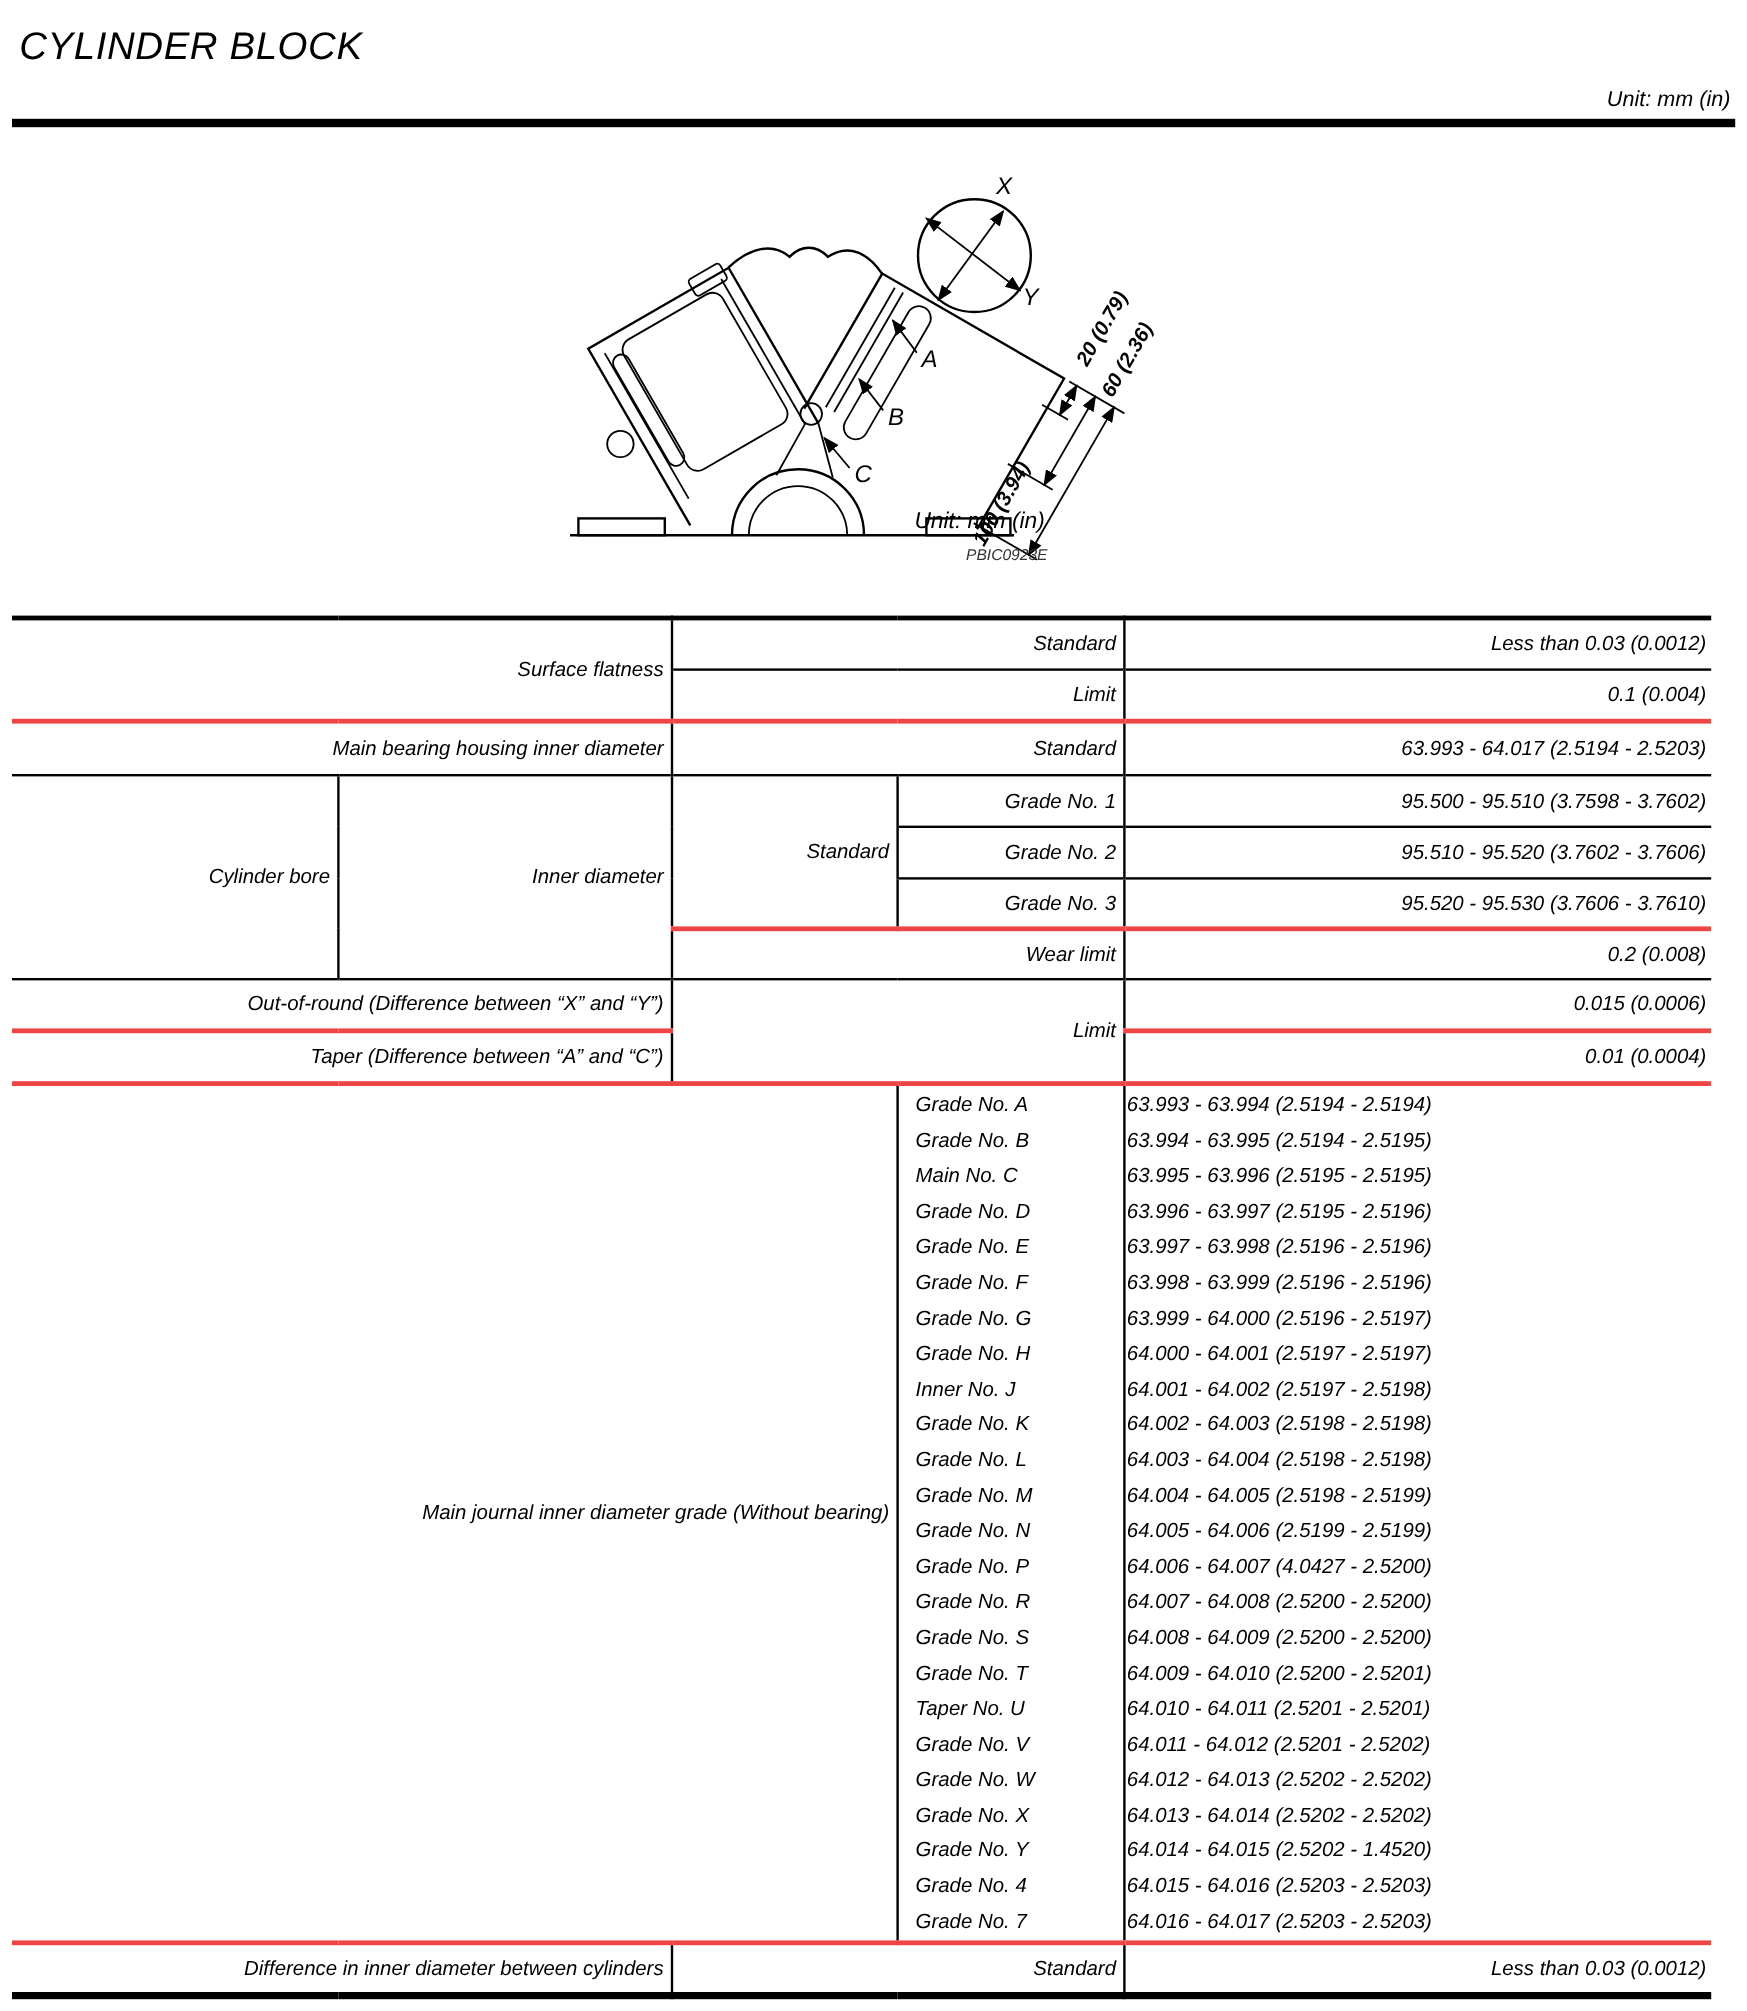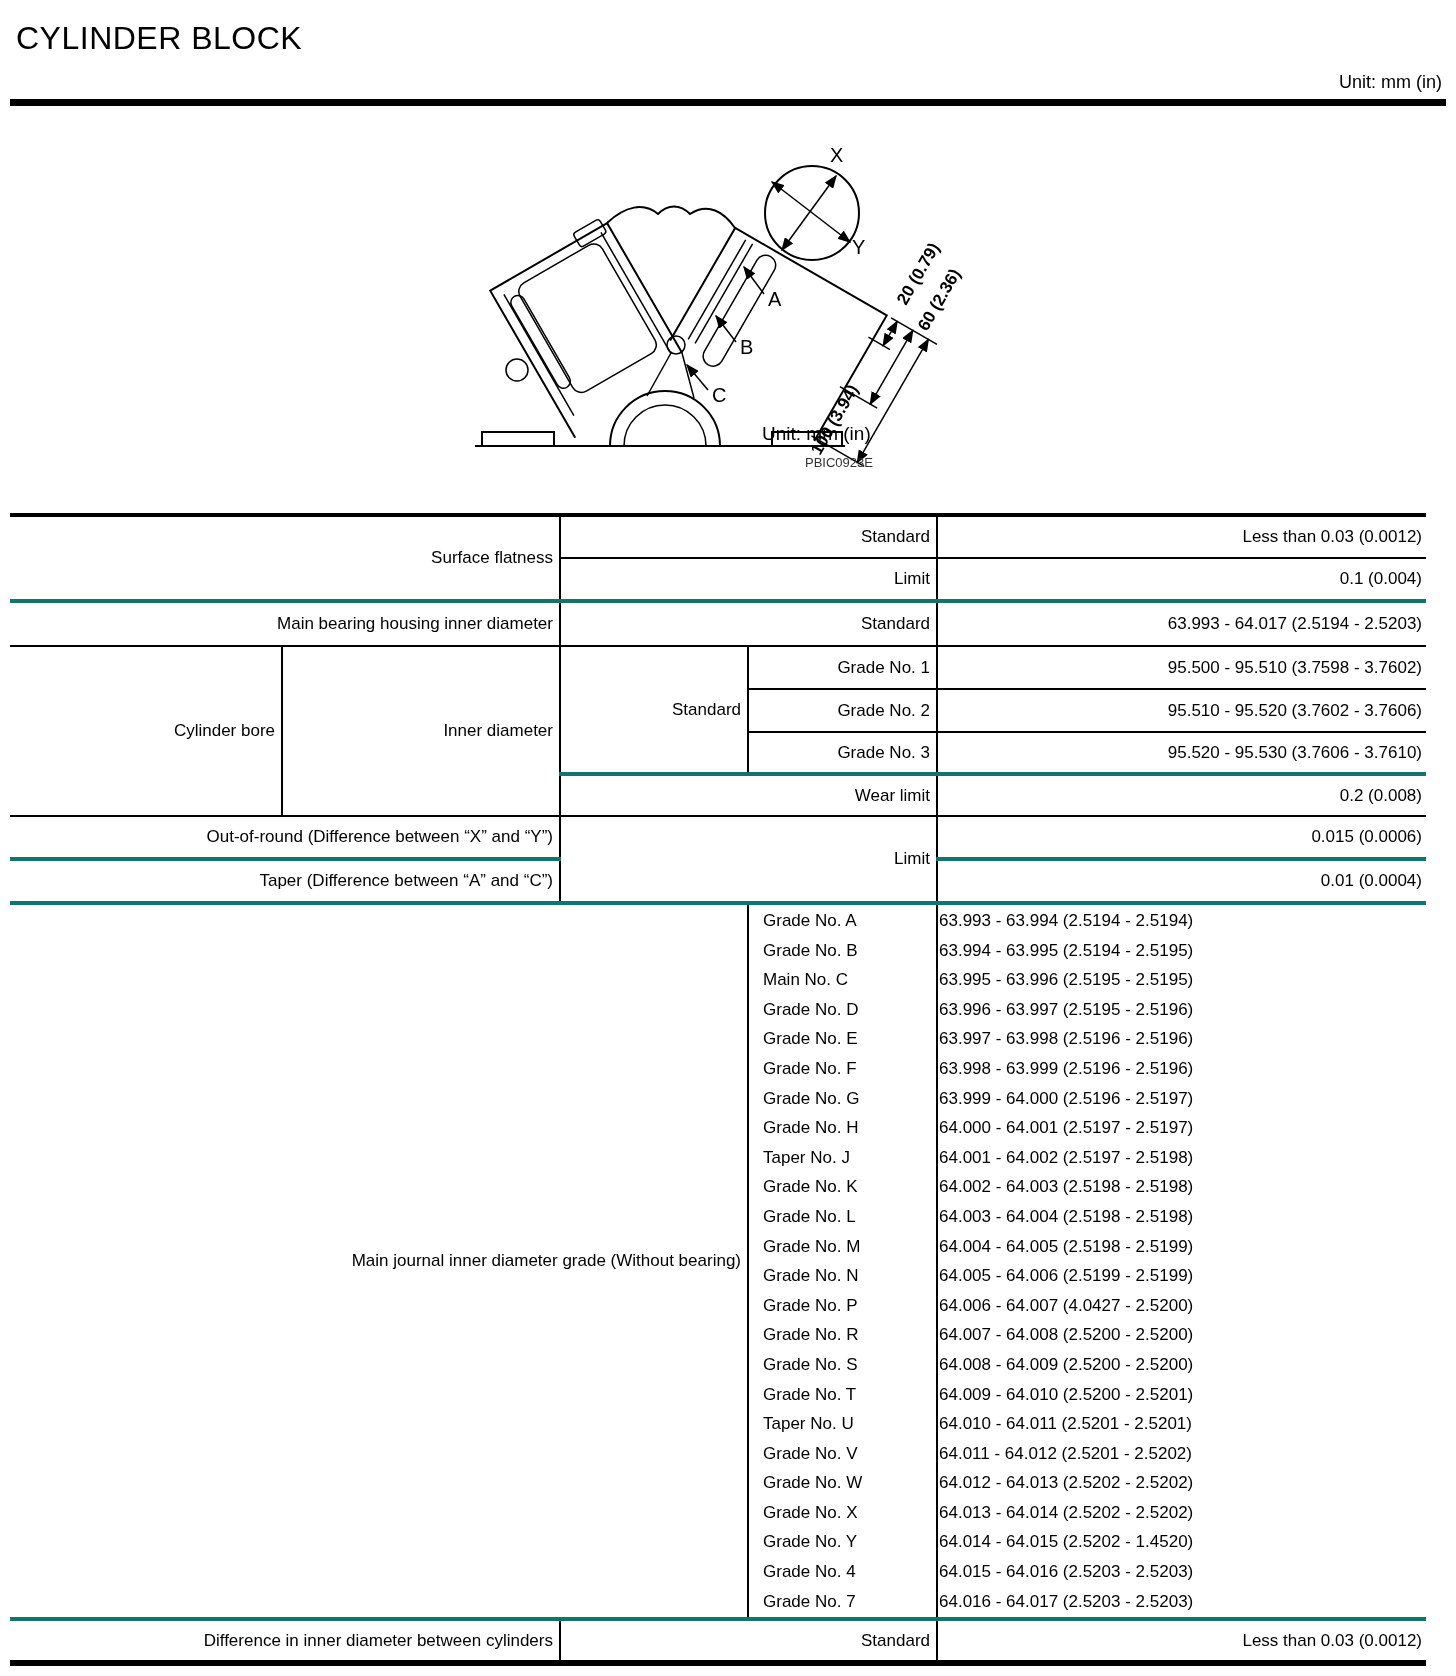--- a/index.html
+++ b/index.html
@@ -1,33 +1,33 @@
 <!DOCTYPE html>
 <html><head>
 <meta charset="utf-8">
 <style>
   html,body{margin:0;padding:0;background:#fff;}
   #page{position:relative;width:1456px;height:1676px;background:#fff;
-        font-family:"Liberation Sans","DejaVu Sans",sans-serif;color:#000;overflow:hidden;}
+        font-family:"Liberation Sans","DejaVu Sans",sans-serif;color:#000;overflow:hidden;font-style:italic;}
 
   .page-title{position:absolute;left:16px;top:20px;font-size:32px;font-weight:400;letter-spacing:.5px;}
   .unit-note{position:absolute;right:14px;top:72px;font-size:18px;}
   .title-rule{position:absolute;left:10px;top:99px;width:1436px;height:7px;background:#000;}
 
   .figure{position:absolute;left:420px;top:138px;width:545px;height:348px;}
 
   .spec-table{position:absolute;left:10px;top:513px;}
   table{border-collapse:collapse;table-layout:fixed;width:1416px;
         border-top:4px solid #000;border-bottom:6px solid #000;font-size:17px;}
   td{vertical-align:middle;overflow:hidden;}
   td.lbl{text-align:right;padding:0 6px 0 14px;}
   td.val{text-align:right;padding:0 4px;}
   .bl{border-left:2px solid #000;}
   .bt1 td{border-top:2px solid #000;}
-  .bt2 td{border-top:4px solid #0f766e;}
+  .bt2 td{border-top:4px solid #ef4444;}
   .glines div{line-height:29.6px;white-space:nowrap;}
   td.gnames{padding-left:14px;vertical-align:middle;}
   td.gvals{text-align:left;vertical-align:middle;}
 </style>
 </head>
 <body>
 
 <div id="page">
 
   <div class="page-title">CYLINDER BLOCK</div>
@@ -157,21 +157,21 @@
           <td class="gnames glines bl">
 
           <div>Grade No. A</div>
               <div>Grade No. B</div>
               <div>Main No. C</div>
               <div>Grade No. D</div>
               <div>Grade No. E</div>
               <div>Grade No. F</div>
               <div>Grade No. G</div>
               <div>Grade No. H</div>
-              <div>Taper No. J</div>
+              <div>Inner No. J</div>
               <div>Grade No. K</div>
               <div>Grade No. L</div>
               <div>Grade No. M</div>
               <div>Grade No. N</div>
               <div>Grade No. P</div>
               <div>Grade No. R</div>
               <div>Grade No. S</div>
               <div>Grade No. T</div>
               <div>Taper No. U</div>
               <div>Grade No. V</div>

